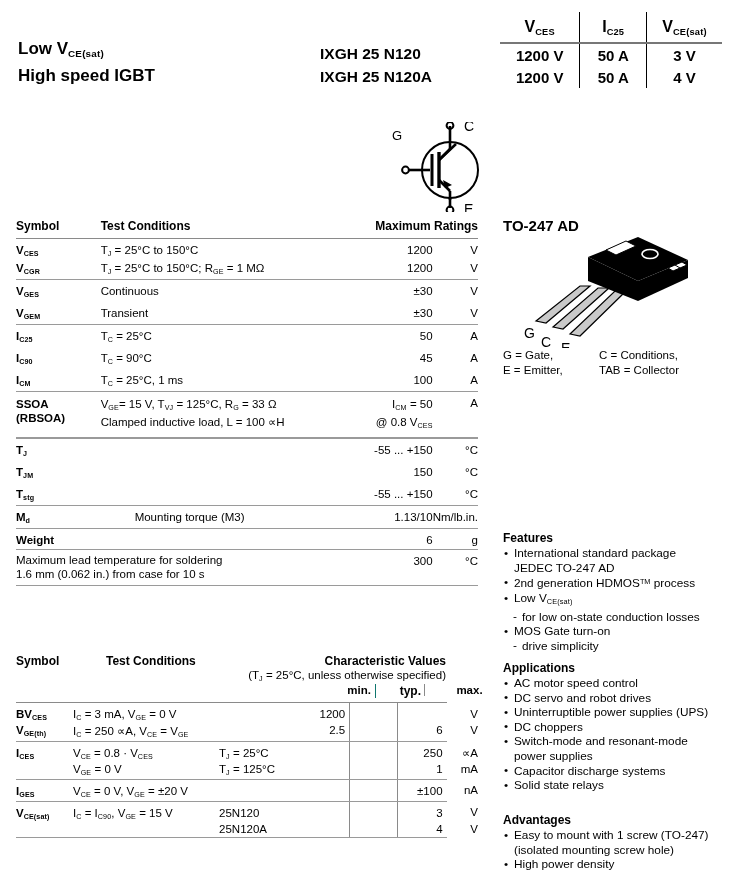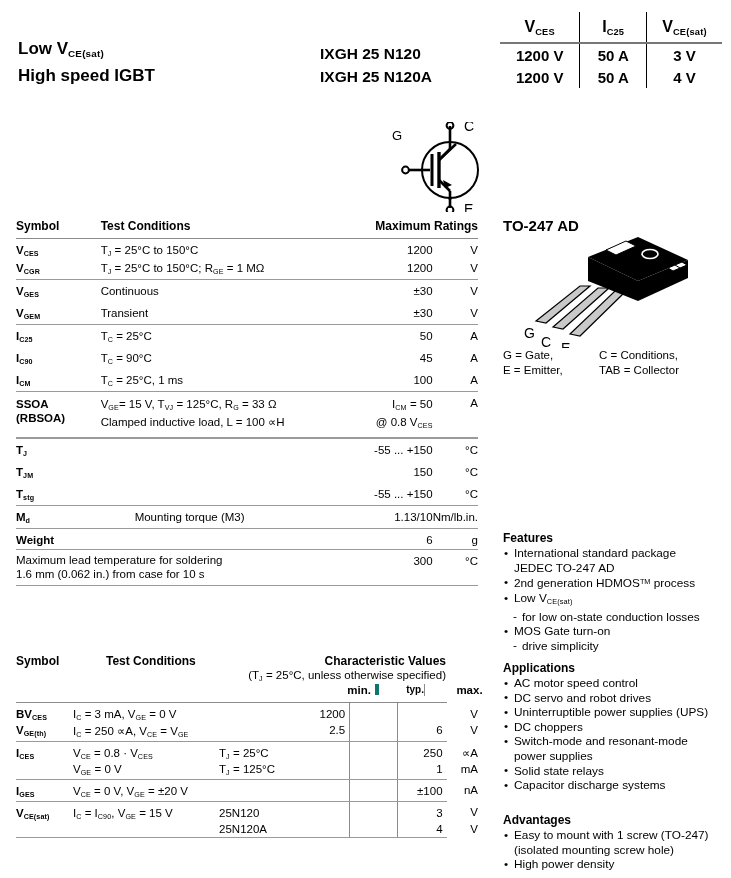--- a/index.html
+++ b/index.html
@@ -324,21 +324,21 @@
     </table>
   </div>
 
   <div class="abs" id="charac">
     <div style="position:relative;height:48px;">
       <div style="position:absolute;left:0;top:0;font-weight:bold;font-size:12px;">Symbol</div>
       <div style="position:absolute;left:90px;top:0;font-weight:bold;font-size:12px;">Test Conditions</div>
       <div class="cv-title">Characteristic Values</div>
       <div class="cv-sub"><span>(T</span><span class="sub">J</span><span> = 25°C, unless otherwise specified)</span></div>
       <div style="position:absolute;left:310px;top:30px;width:45px;text-align:right;font-weight:bold;font-size:11.5px;padding-right:4px;">min.</div>
-      <div style="position:absolute;left:359px;top:30px;width:45px;text-align:right;font-weight:bold;font-size:10px;border-left:4px solid #0f766e;">typ.</div>
+      <div style="position:absolute;left:359px;top:30px;width:45px;text-align:right;font-weight:bold;font-size:12px;border-left:1px solid #0f766e;">typ.</div>
       <div style="position:absolute;left:408px;top:30px;width:45px;text-align:center;font-weight:bold;font-size:11.5px;padding-left:22px;border-left:1px solid #8a8a8a;">max.</div>
     </div>
     <table>
       <tbody>
         <tr class="rule-top">
             <td colspan="6"></td>
           </tr>
 
         <tr>
           <td class="sym"><span>BV</span><span class="sub">CES</span></td>
@@ -470,22 +470,22 @@
 
   <div class="rblock" id="applications">
     <h3>Applications</h3>
     <ul>
       <li>AC motor speed control</li>
       <li>DC servo and robot drives</li>
       <li>Uninterruptible power supplies (UPS)</li>
       <li>DC choppers</li>
       <li>Switch-mode and resonant-mode</li>
       <li class="cont">power supplies</li>
+      <li>Capacitor discharge systems</li>
       <li>Solid state relays</li>
-      <li>Capacitor discharge systems</li>
     </ul>
   </div>
 
   <div class="rblock" id="advantages">
     <h3>Advantages</h3>
     <ul>
       <li>Easy to mount with 1 screw (TO-247)</li>
       <li class="cont">(isolated mounting screw hole)</li>
       <li>High power density</li>
     </ul>

